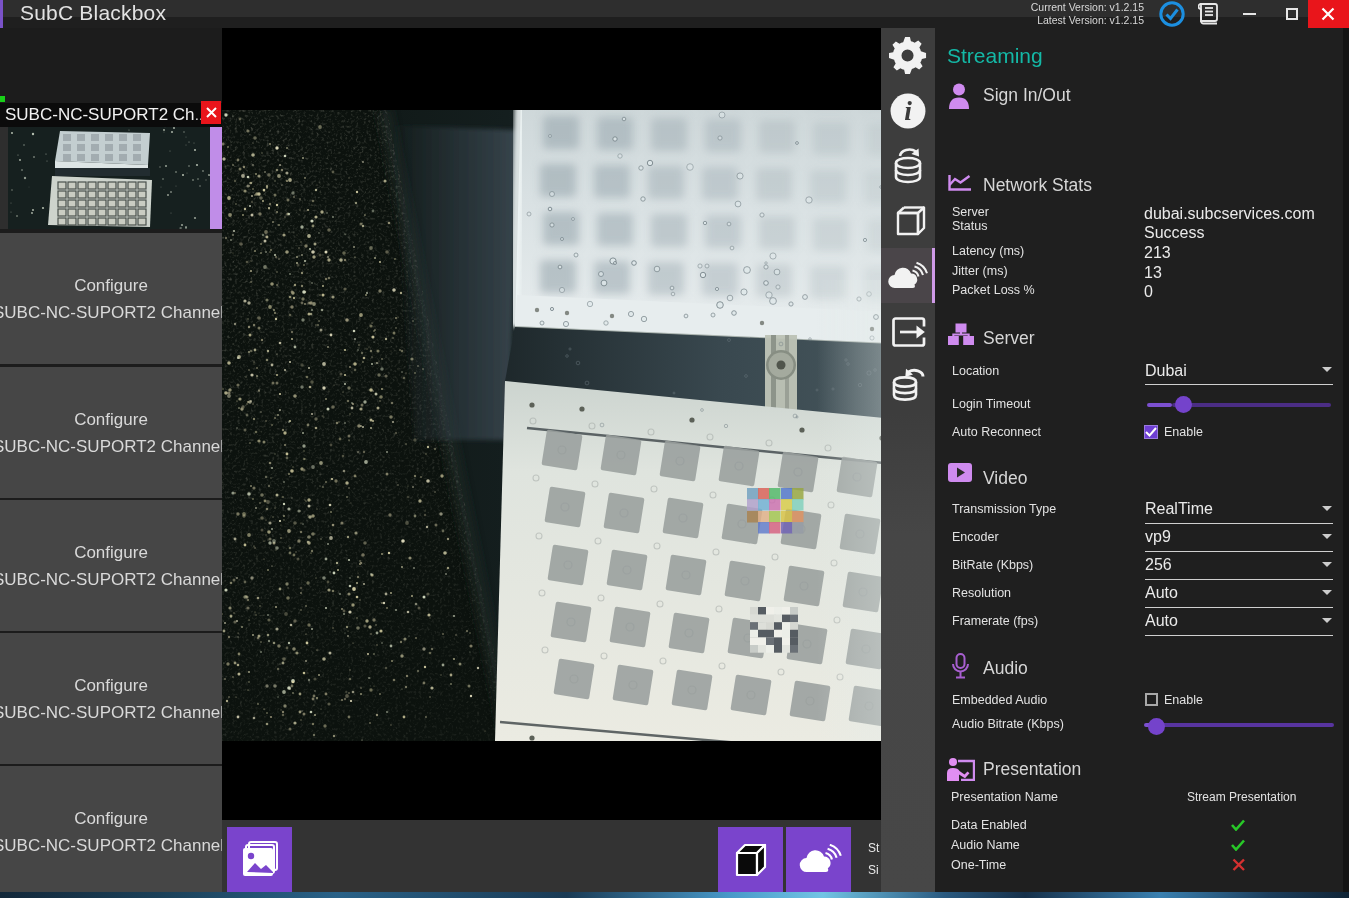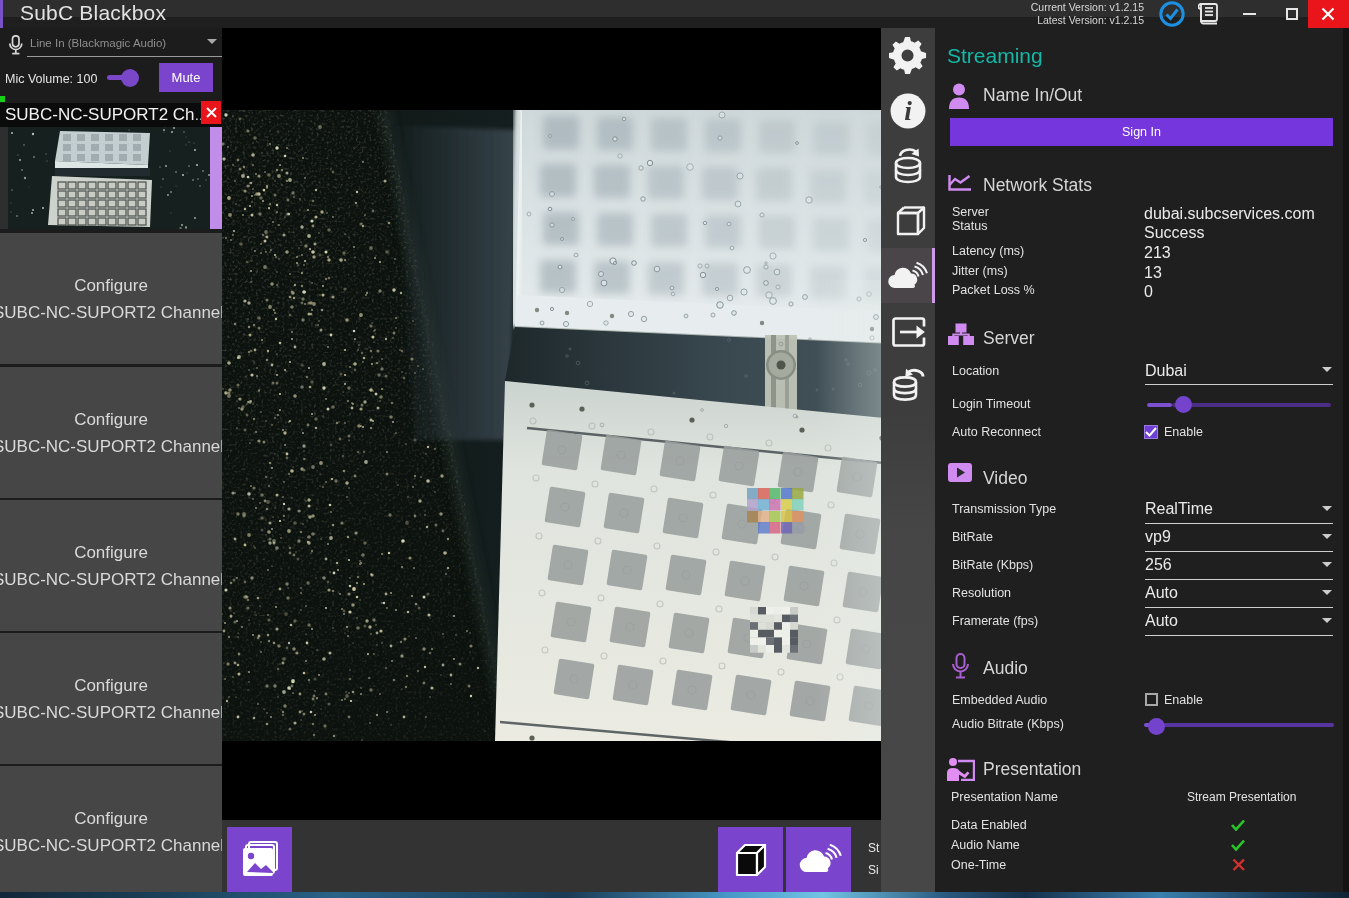--- a/index.html
+++ b/index.html
@@ -1436,37 +1436,20 @@
 <path d="M29.5,9 a8.5,8.5 0 0 1 6.4,6.4"></path>
 <path d="M31.6,4.7 a12.8,12.8 0 0 1 9,9"></path>
 <path d="M33.8,0.8 a17,17 0 0 1 11,11"></path>
 </g>
         </svg>
       </div>
     <div class="bartext">St<br>Si</div>
   </div>
 
   <div class="leftbase">
-    <div class="micpanel">
-      <svg width="14" height="20" viewBox="0 0 14 20" style="position:absolute;left:9px;top:7px">
-          <g stroke="#d8d8d8" stroke-width="1.7" fill="none">
-<rect x="3.5" y="0.8" width="6.5" height="11" rx="3.2"></rect>
-<path d="M0.8,8.5 a6,6 0 0 0 12,0"></path>
-<line x1="6.8" y1="15" x2="6.8" y2="18"></line>
-<line x1="3.2" y1="18.6" x2="10.4" y2="18.6"></line>
-</g>
-        </svg>
-        <div style="position:absolute;left:207px;top:11px;width:0;height:0;border-left:5px solid transparent;border-right:5px solid transparent;border-top:5px solid #a8a8a8;"></div>
-        <div style="position:absolute;left:107px;top:47px;width:31px;height:5px;border-radius:2.5px;background:#7a47c9;"></div>
-<div style="position:absolute;left:121px;top:41px;width:18px;height:18px;border-radius:50%;background:#7a47c9;"></div>
-        <div class="linein">Line In (Blackmagic Audio)</div>
-      <div class="lineinline"></div>
-      <div class="micvol">Mic Volume: 100</div>
-      <div class="mutebtn">Mute</div>
-    </div>
     <div class="greendot"></div>
     <div class="chanhead">SUBC-NC-SUPORT2 Ch<span style="font-size:13px">…</span></div>
     <div class="thumbrow">
       <div id="thumbsvg">
           <svg width="210" height="102" viewBox="0 0 210 102" style="position:absolute;left:0;top:0">
             <rect width="210" height="102" fill="#16201f"></rect>
             <rect x="0" y="0" width="8" height="102" fill="#2e2e2e"></rect>
             <circle cx="11" cy="85" r="0.6" fill="#cfd8c8" opacity="0.45"></circle>
             <circle cx="209" cy="48" r="1.1" fill="#cfd8c8" opacity="0.61"></circle>
             <circle cx="161" cy="60" r="0.6" fill="#cfd8c8" opacity="0.32"></circle>
@@ -1695,22 +1678,21 @@
         </svg>
       </div>
   </div>
 
   <div class="rpanel" id="rpanel">
     <div class="rp h1" style="left:12px; top:16px;">Streaming</div>
     <svg width="20" height="26" viewBox="0 0 20 26" style="position:absolute;left:14px;top:55px">
         <circle cx="10" cy="6.5" r="6" fill="#cf8bef"></circle>
         <path d="M0,26 q0,-11.5 10,-11.5 q10,0 10,11.5 Z" fill="#cf8bef"></path>
       </svg>
-      <div class="rp h2" style="left:48px; top:57px;">Name In/Out</div>
-    <div class="signin">Sign In</div>
+      <div class="rp h2" style="left:48px; top:57px;">Sign In/Out</div>
 
     <svg width="24" height="17" viewBox="0 0 24 17" style="position:absolute;left:13px;top:146px">
         <g fill="none" stroke="#cf8bef" stroke-width="2.4">
           <polyline points="1.5,1 1.5,15.5 23,15.5"></polyline>
           <polyline points="1.5,11 7,5 12.5,8.5 21.5,2"></polyline>
         </g>
       </svg>
       <div class="rp h2" style="left:48px; top:147px;">Network Stats</div>
     <div class="rp lbl" style="left:17px; top:177px;">Server</div>
       <div class="rp val" style="left:209px; top:177px;">dubai.subcservices.com</div>
@@ -1749,21 +1731,21 @@
 
     <svg width="24" height="19" viewBox="0 0 24 19" style="position:absolute;left:13px;top:435px">
         <rect x="0" y="0" width="24" height="19" rx="3" fill="#cf8bef"></rect>
         <path d="M9,4.5 l8,5 -8,5 Z" fill="#2a2a2a"></path>
       </svg>
       <div class="rp h2" style="left:48px; top:440px;">Video</div>
     <div class="rp lbl" style="left:17px; top:474px;">Transmission Type</div>
       <div class="rp val" style="left:210px; top:472px;">RealTime</div>
     <div class="ddline" style="top:495px;"></div>
       <div class="ddarrow" style="left:387px; top:478px;"></div>
-    <div class="rp lbl" style="left:17px; top:502px;">BitRate</div>
+    <div class="rp lbl" style="left:17px; top:502px;">Encoder</div>
       <div class="rp val" style="left:210px; top:500px;">vp9</div>
     <div class="ddline" style="top:523px;"></div>
       <div class="ddarrow" style="left:387px; top:506px;"></div>
     <div class="rp lbl" style="left:17px; top:530px;">BitRate (Kbps)</div>
       <div class="rp val" style="left:210px; top:528px;">256</div>
     <div class="ddline" style="top:551px;"></div>
       <div class="ddarrow" style="left:387px; top:534px;"></div>
     <div class="rp lbl" style="left:17px; top:558px;">Resolution</div>
       <div class="rp val" style="left:210px; top:556px;">Auto</div>
     <div class="ddline" style="top:579px;"></div>

